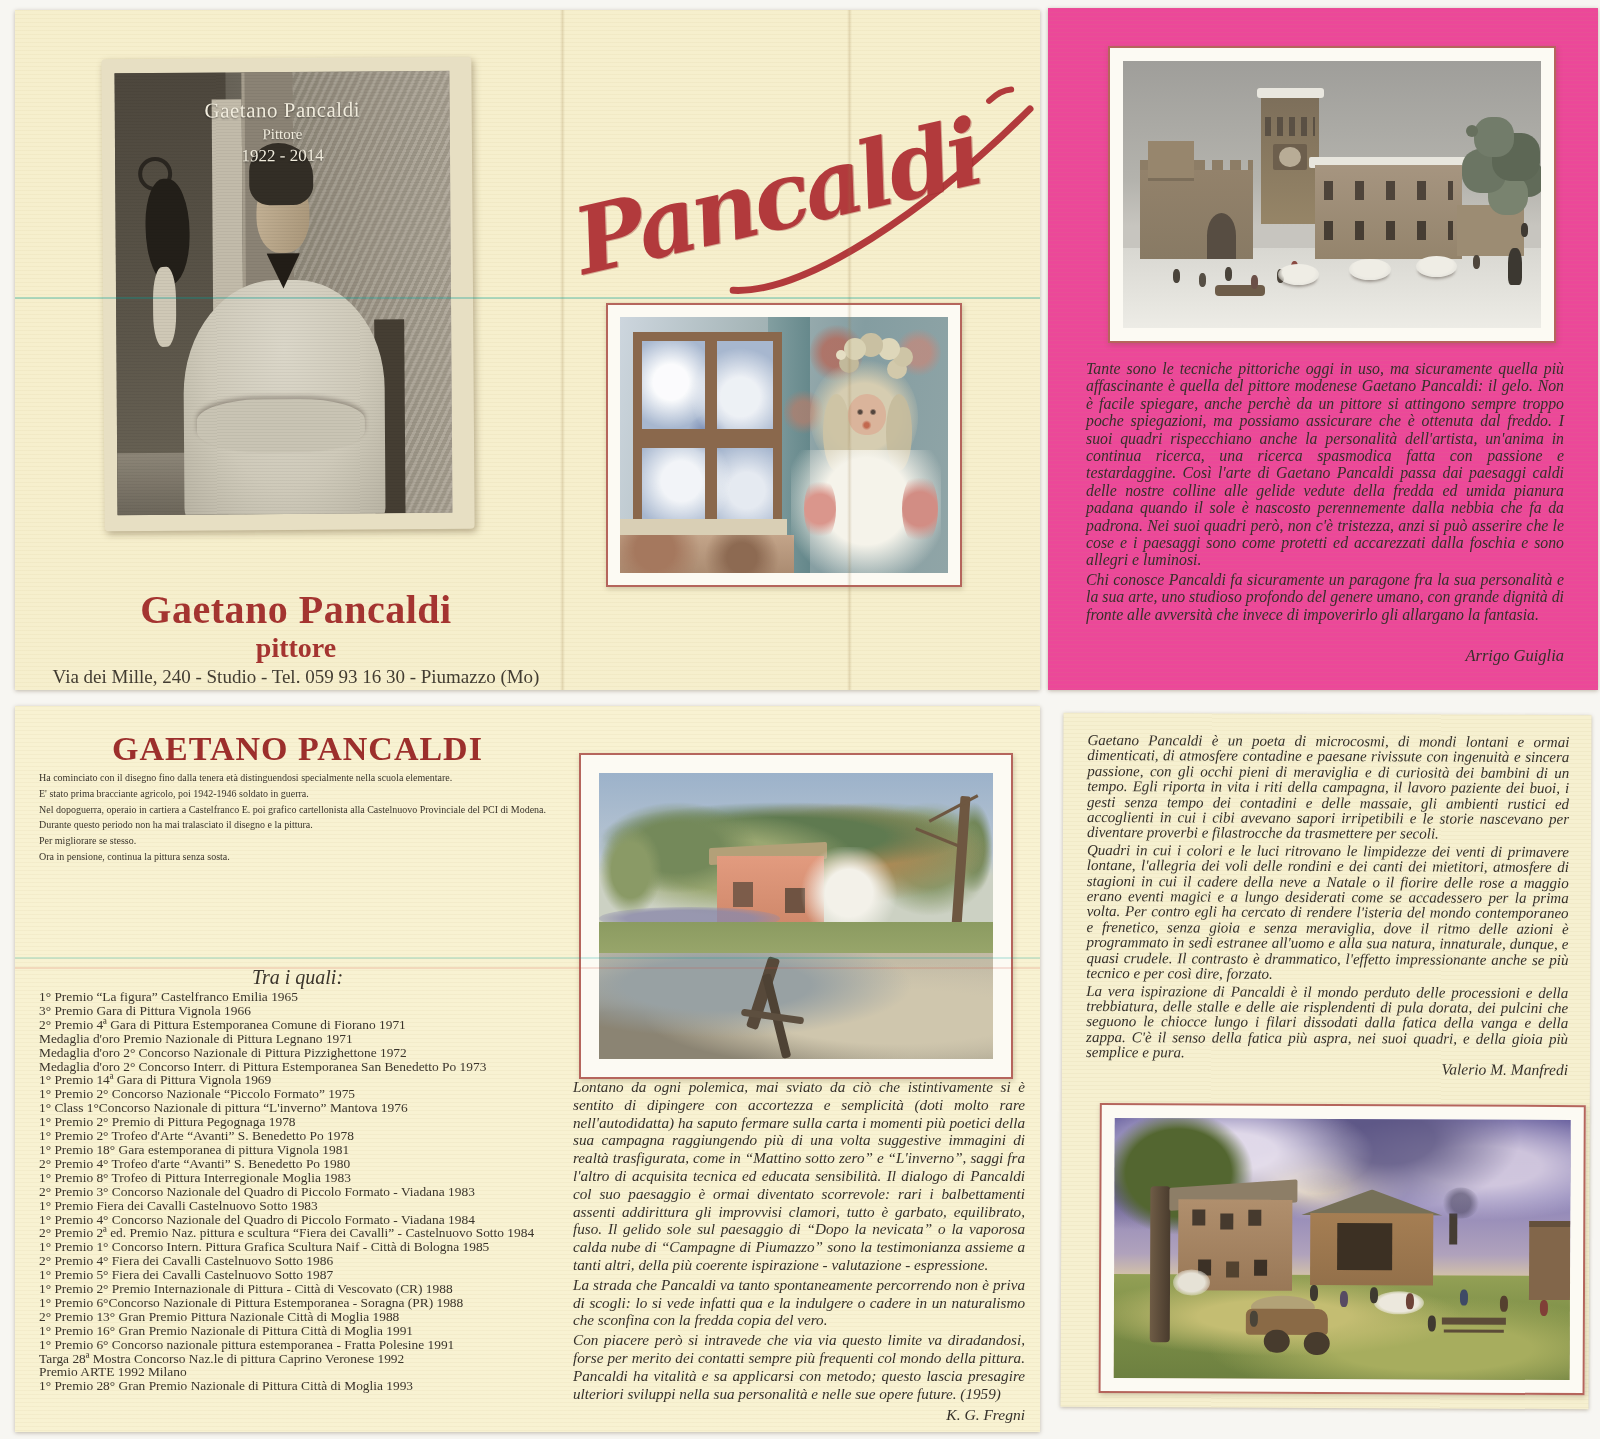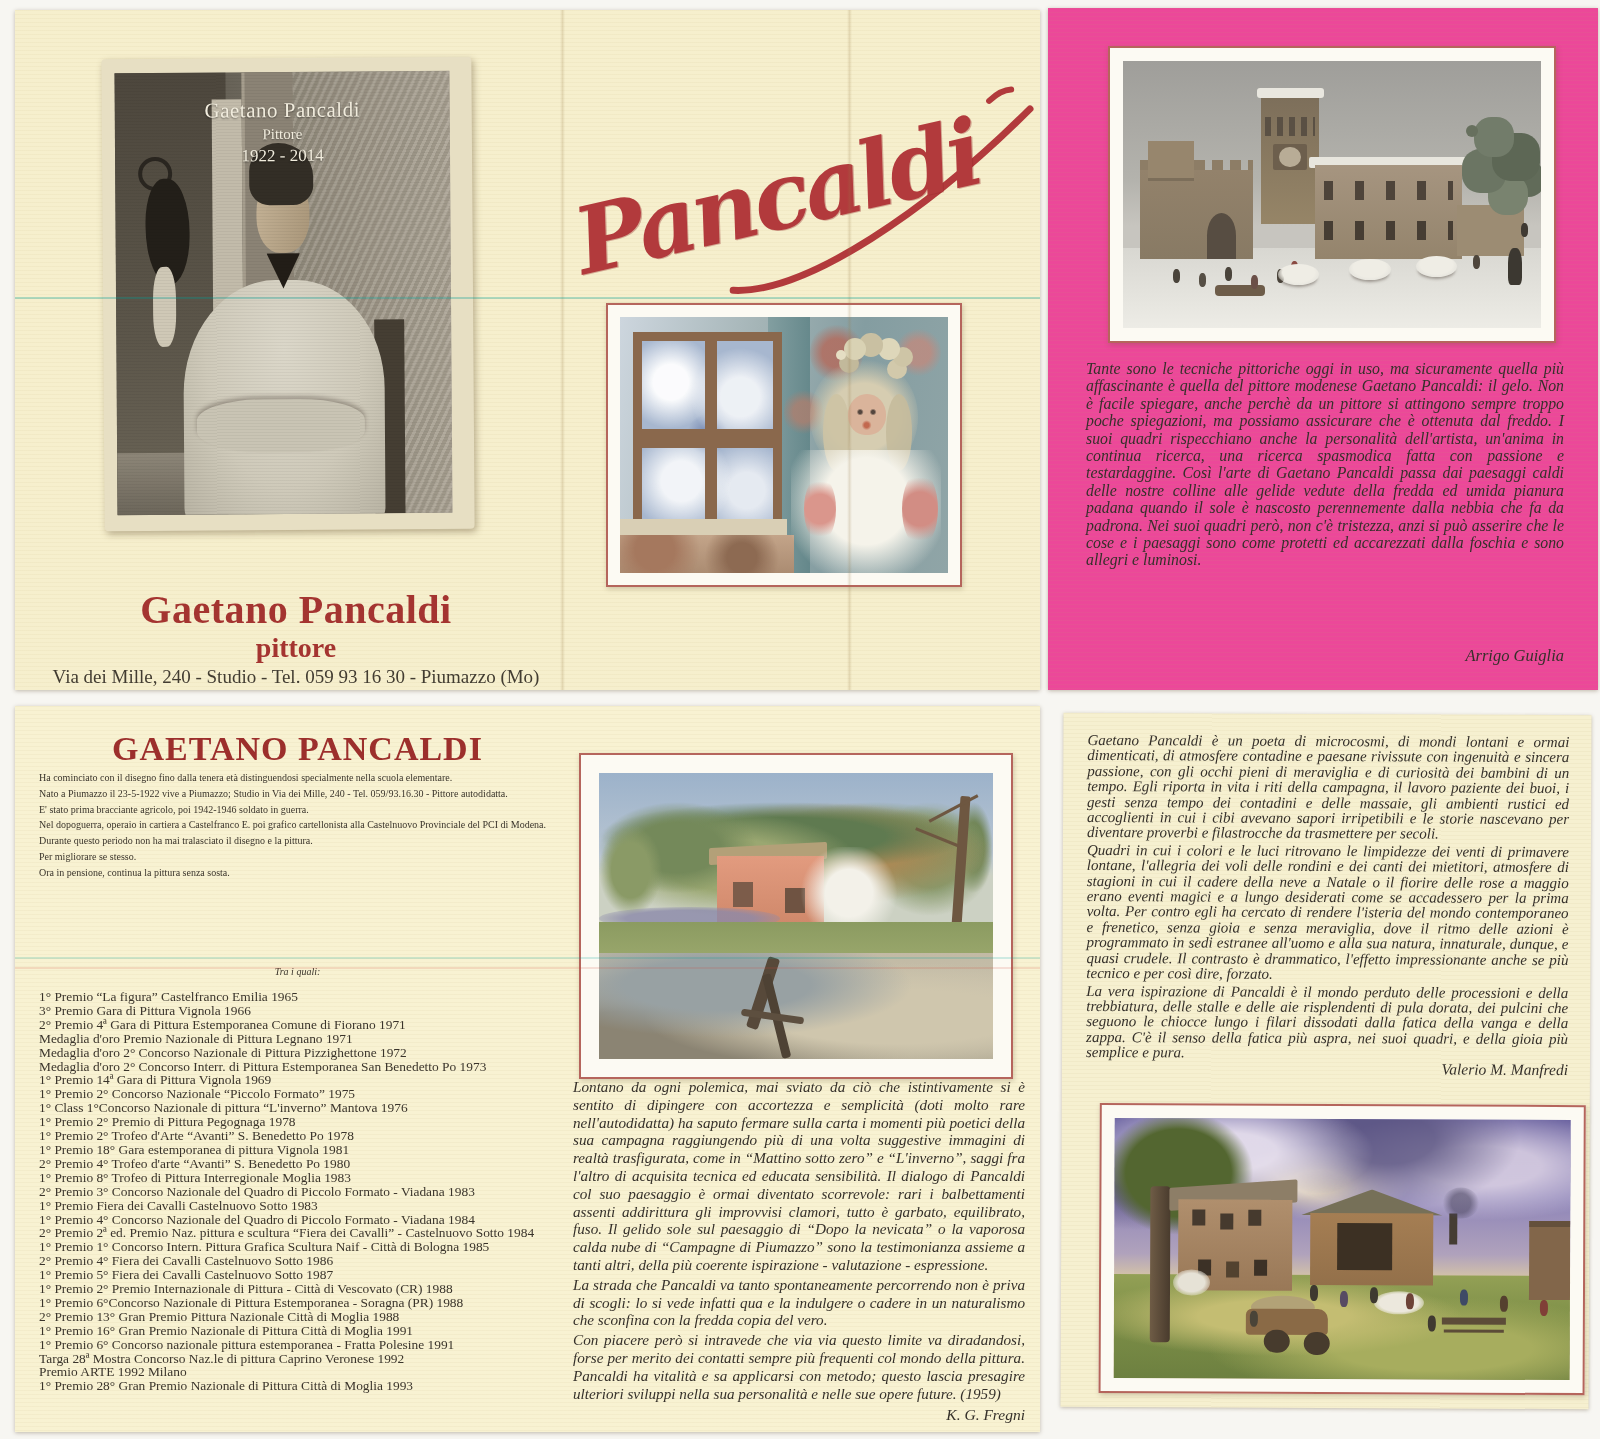--- a/index.html
+++ b/index.html
@@ -225,21 +225,21 @@
   .quote p{margin:0 0 2px 0;}
   #guiglia-text{position:absolute;left:38px;top:352px;width:478px;font-size:15.8px;line-height:17.4px;}
   .author{font-style:italic;text-align:right;color:#35302a;}
   #guiglia-author{position:absolute;left:38px;top:638px;width:478px;font-size:16.5px;}
 
   #bio-heading{position:absolute;left:20px;top:24px;width:525px;text-align:center;
       font-weight:bold;font-size:34px;color:#9c2f2c;letter-spacing:1px;}
   #bio-text{position:absolute;left:24px;top:64px;width:516px;font-size:10px;line-height:15.8px;text-align:justify;}
   #bio-text p{margin:0;}
   #prizes-intro{position:absolute;left:20px;top:260px;width:525px;text-align:center;
-      font-style:italic;font-size:10px;}
+      font-style:italic;font-size:20px;}
   #prize-list{position:absolute;left:24px;top:284px;width:516px;font-size:13.4px;line-height:13.9px;
       white-space:nowrap;}
   #fregni-text{position:absolute;left:558px;top:372px;width:452px;font-size:15.2px;line-height:17.8px;}
   #fregni-author{position:absolute;left:558px;top:700px;width:452px;font-size:15.5px;}
 
   #manfredi-text{position:absolute;left:24px;top:20px;width:482px;font-size:15px;line-height:15.4px;}
   #manfredi-author{position:absolute;left:24px;top:346px;width:482px;font-size:15.5px;}
 </style>
 </head>
 <body>
@@ -338,31 +338,31 @@
         <div class="layer a1-people"></div>
         <div class="layer a1-ox" style="left:37%;top:76%;"></div>
         <div class="layer a1-ox" style="left:54%;top:74%;"></div>
         <div class="layer a1-ox" style="left:70%;top:73%;"></div>
         <div class="layer a1-fig-r"></div>
       </div>
     </div>
 
     <div class="quote" id="guiglia-text">
         <p>Tante sono le tecniche pittoriche oggi in uso, ma sicuramente quella più affascinante è quella del pittore modenese Gaetano Pancaldi: il gelo. Non è facile spiegare, anche perchè da un pittore si attingono sempre troppo poche spiegazioni, ma possiamo assicurare che è ottenuta dal freddo. I suoi quadri rispecchiano anche la personalità dell'artista, un'anima in continua ricerca, una ricerca spasmodica fatta con passione e testardaggine. Così l'arte di Gaetano Pancaldi passa dai paesaggi caldi delle nostre colline alle gelide vedute della fredda ed umida pianura padana quando il sole è nascosto perennemente dalla nebbia che fa da padrona. Nei suoi quadri però, non c'è tristezza, anzi si può asserire che le cose e i paesaggi sono come protetti ed accarezzati dalla foschia e sono allegri e luminosi.</p>
+        <p>Chi conosce Pancaldi fa sicuramente un paragone fra la sua personalità e la sua arte, uno studioso profondo del genere umano, con grande dignità di fronte alle avversità che invece di impoverirlo gli allargano la fantasia.</p>
       </div>
     <div class="author" id="guiglia-author">Arrigo Guiglia</div>
   </div>
 
   <div class="sheet" id="sheet-bl">
     <div class="tex"></div>
 
     <div id="bio-heading">GAETANO PANCALDI</div>
     <div id="bio-text">
         <p>Ha cominciato con il disegno fino dalla tenera età distinguendosi specialmente nella scuola elementare.</p>
-        <p>Nato a Piumazzo il 23-5-1922 vive a Piumazzo; Studio in Via dei Mille, 240 - Tel. 059/93.16.30 - Pittore autodidatta.</p>
         <p>E' stato prima bracciante agricolo, poi 1942-1946 soldato in guerra.</p>
         <p>Nel dopoguerra, operaio in cartiera a Castelfranco E. poi grafico cartellonista alla Castelnuovo Provinciale del PCI di Modena.</p>
         <p>Durante questo periodo non ha mai tralasciato il disegno e la pittura.</p>
         <p>Per migliorare se stesso.</p>
         <p>Ora in pensione, continua la pittura senza sosta.</p>
       </div>
     <div id="prizes-intro">Tra i quali:</div>
     <div id="prize-list">
         <div class="prize-line">1° Premio “La figura” Castelfranco Emilia 1965</div>
         <div class="prize-line">3° Premio Gara di Pittura Vignola 1966</div>

